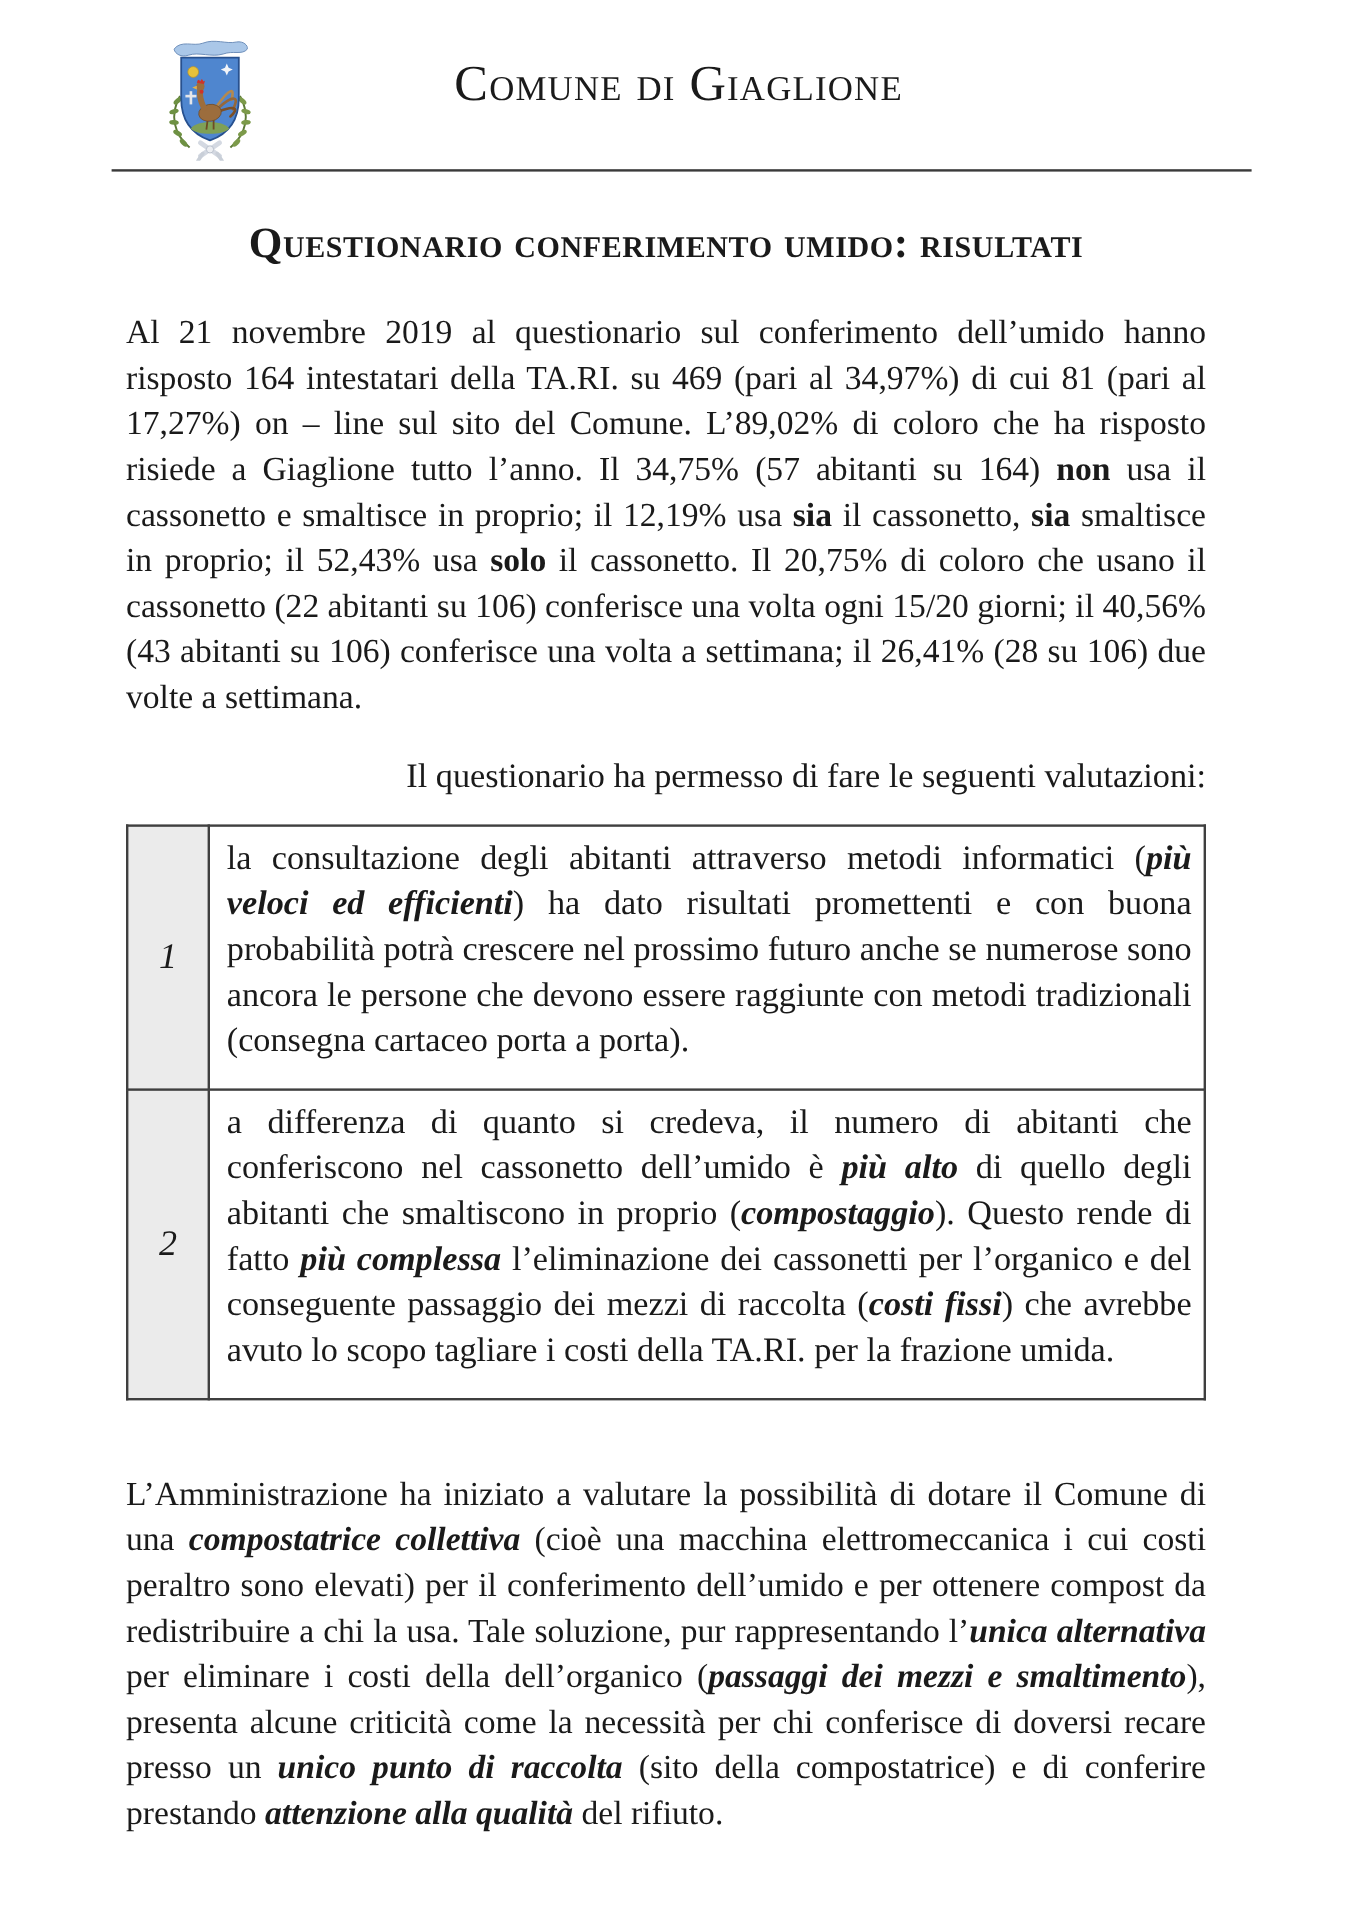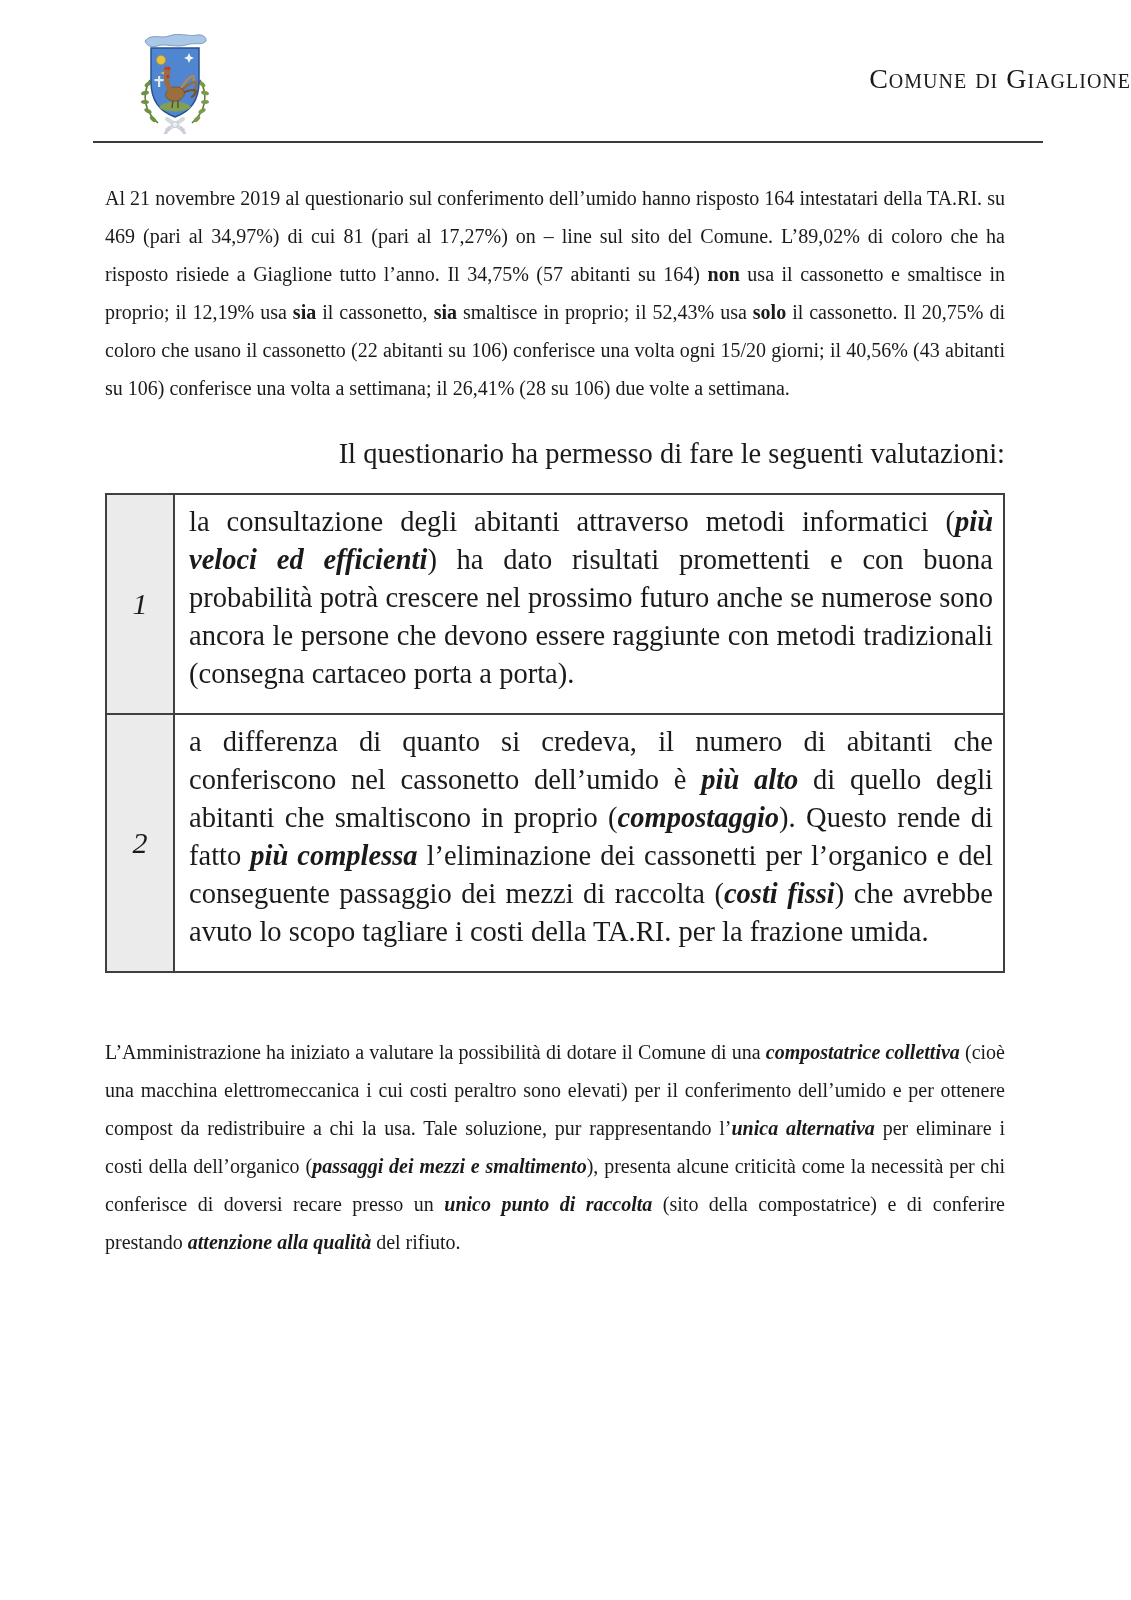--- a/index.html
+++ b/index.html
@@ -4,38 +4,38 @@
 <style>
   html,body { margin:0; padding:0; background:#ffffff; }
   .page {
     position:relative; width:1131px; height:1600px; margin:0 auto;
     background:#ffffff; color:#1a1a1a; overflow:hidden;
     font-family:"Liberation Serif", serif;
   }
   
   .logo { position:absolute; left:136px; top:30px; width:78px; height:104px; }
   .municipality {
-    position:absolute; top:48px; left:0; width:100%; text-align:right;
-    font-variant:small-caps; font-size:28px; line-height:1.05; letter-spacing:1px;margin-top:16px;
+    position:absolute; top:48px; left:0; width:100%; text-align:center;
+    font-variant:small-caps; font-size:42px; line-height:1.05; letter-spacing:1px;
   }
   .subtitle {
     position:absolute; top:110px; left:0; width:100%; text-align:center;
     font-variant:small-caps; font-size:21px; line-height:1; letter-spacing:0.5px;
   }
   .rule {
     position:absolute; top:141px; left:93px; right:88px;
     border-top:2px solid #3a3a3a; height:0;
   }
   
   .content { position:absolute; left:105px; top:143px; width:900px; }
   .title {
     margin:40px 0 0 0; text-align:center; font-weight:bold;
     font-variant:small-caps; font-size:36px; line-height:1.1; letter-spacing:0.5px;
   }
-  .body-text { font-size:20px; line-height:38px; text-align:justify; margin:36px 0 0 0; }
+  .body-text { font-size:28px; line-height:38px; text-align:justify; margin:36px 0 0 0; }
   .lead-in   { font-size:28.5px; line-height:38px; text-align:right;    margin:28px 0 12px 0; }
   table.eval { width:100%; border-collapse:collapse; margin-top:20px; }
   table.eval td { border:2px solid #3f3f3f; }
   td.num {
     width:64px; background:#ebebeb; text-align:center; vertical-align:middle;
     font-style:italic; font-size:30px;
   }
   td.txt {
     padding:8px 10px 20px 14px; font-size:28.5px; line-height:38px;
     text-align:justify; vertical-align:middle;
@@ -103,20 +103,21 @@
         <circle cx="38" cy="94.5" r="3" fill="#eceef2" stroke="#b8bfcc" stroke-width="0.8"></circle>
       </g>
     </svg>
   </div>
 
   <div class="municipality">Comune di Giaglione</div>
   <div class="rule"></div>
 
   <div class="content">
 
+    <h1 class="title">Questionario conferimento umido: risultati</h1>
 
     <p class="body-text"><span>Al 21 novembre 2019 al questionario sul conferimento dell’umido hanno risposto 164 intestatari della TA.RI. su 469 (pari al 34,97%) di cui 81 (pari al 17,27%) on – line sul sito del Comune. L’89,02% di coloro che ha risposto risiede a Giaglione tutto l’anno. Il 34,75% (57 abitanti su 164) </span><span style="font-weight: bold;">non</span><span> usa il cassonetto e smaltisce in proprio; il 12,19% usa </span><span style="font-weight: bold;">sia</span><span> il cassonetto, </span><span style="font-weight: bold;">sia</span><span> smaltisce in proprio; il 52,43% usa </span><span style="font-weight: bold;">solo</span><span> il cassonetto. Il 20,75% di coloro che usano il cassonetto (22 abitanti su 106) conferisce una volta ogni 15/20 giorni; il 40,56% (43 abitanti su 106) conferisce una volta a settimana; il 26,41% (28 su 106) due volte a settimana.</span></p>
 
     <p class="lead-in">Il questionario ha permesso di fare le seguenti valutazioni:</p>
 
     <table class="eval">
       <tbody>
         <tr>
           <td class="num">1</td>
           <td class="txt"><span>la consultazione degli abitanti attraverso metodi informatici (</span><span style="font-weight: bold; font-style: italic;">più veloci ed efficienti</span><span>) ha dato risultati promettenti e con buona probabilità potrà crescere nel prossimo futuro anche se numerose sono ancora le persone che devono essere raggiunte con metodi tradizionali (consegna cartaceo porta a porta).</span></td>

